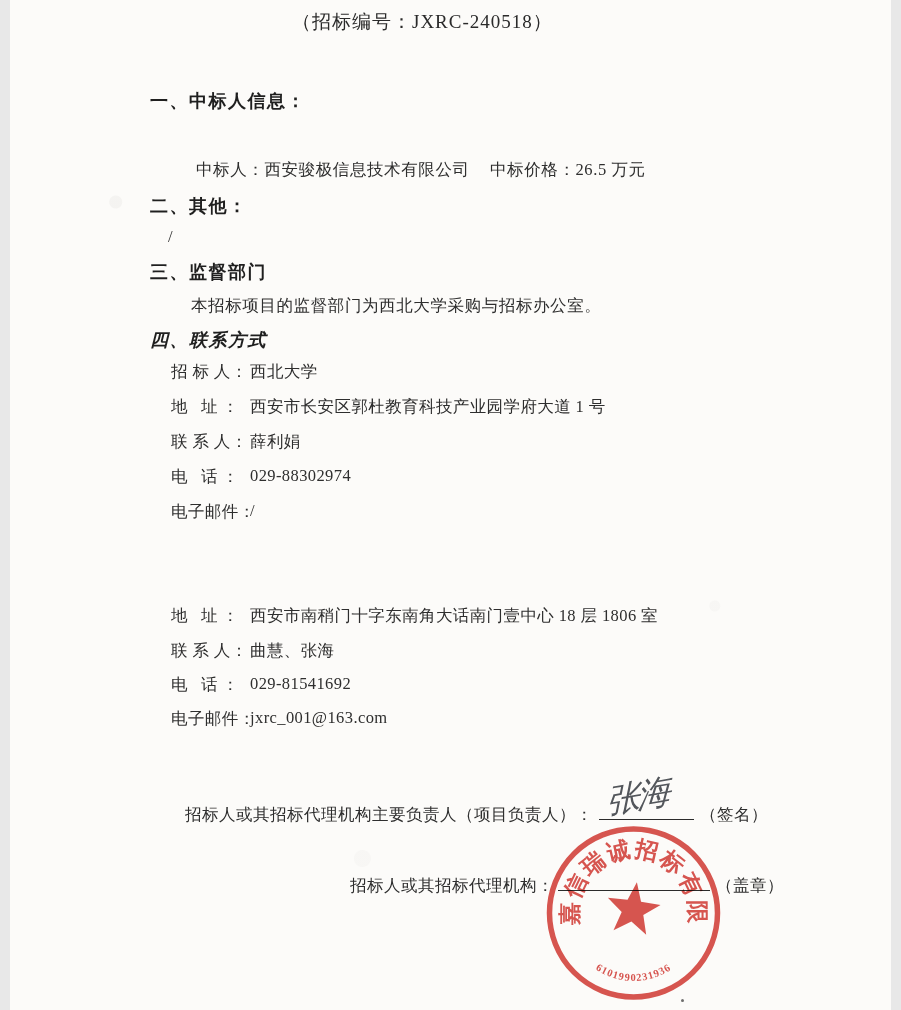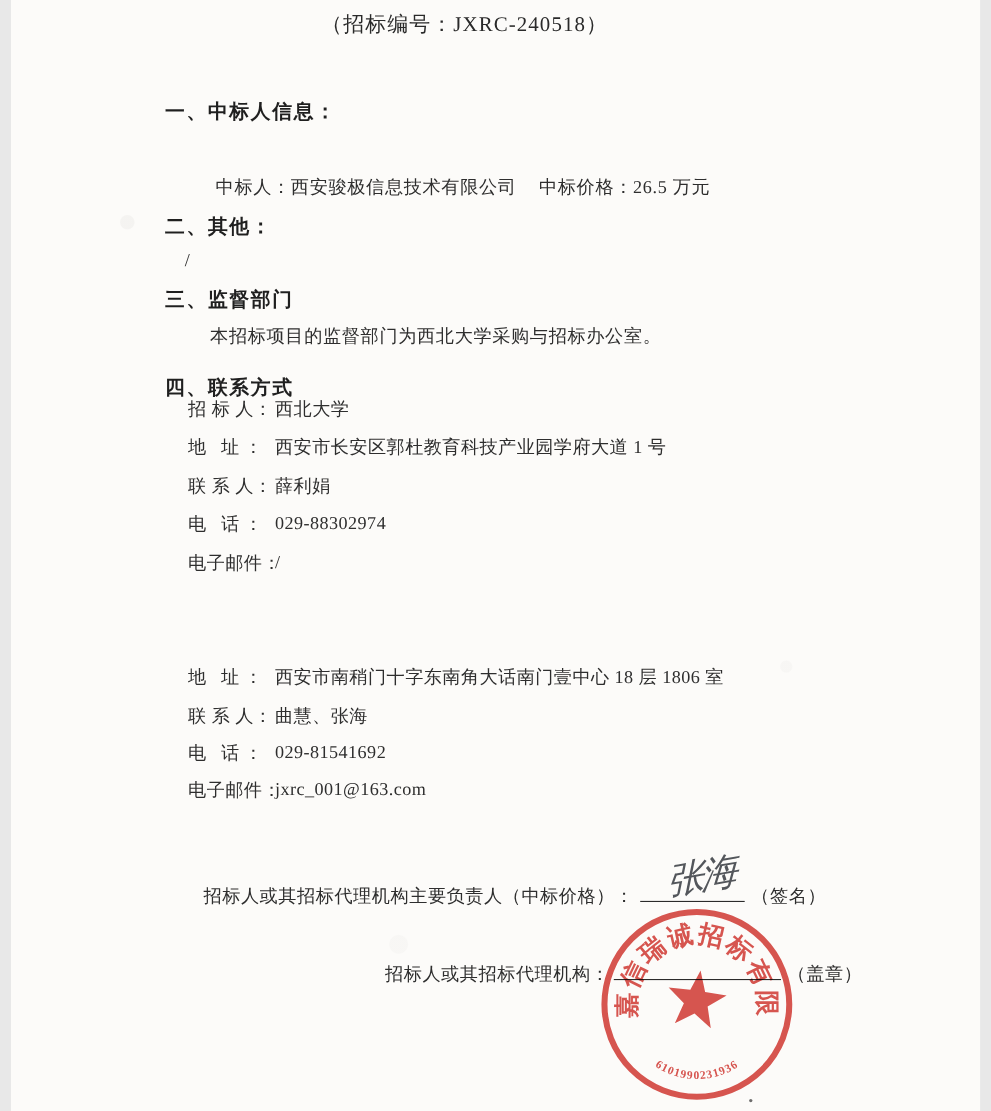--- a/index.html
+++ b/index.html
@@ -51,34 +51,34 @@
   <div class="abs sect" style="left:140px;top:89px;">一、中标人信息：</div>
   <div class="abs body-t" style="left:186px;top:159px;"><span>中标人：</span><span>西安骏极信息技术有限公司</span></div>
   <div class="abs body-t" style="left:480px;top:159px;"><span>中标价格：</span><span>26.5 万元</span></div>
 
   <div class="abs sect" style="left:140px;top:194px;">二、其他：</div>
   <div class="abs body-t" style="left:158px;top:227px;">/</div>
 
   <div class="abs sect" style="left:140px;top:260px;text-align:right;">三、监督部门</div>
   <div class="abs body-t" style="left:161px;top:295px;margin-left:20px;">本招标项目的监督部门为西北大学采购与招标办公室。</div>
 
-  <div class="abs sect" style="left:140px;top:340px;">四、联系方式</div>
+  <div class="abs sect" style="left:140px;top:328px;font-style:italic;">四、联系方式</div>
 
   <div class="crow" style="top:361px;"><span class="lbl">招 标 人：</span><span class="val">西北大学</span></div>
   <div class="crow" style="top:396px;"><span class="lbl">地 址：</span><span class="val">西安市长安区郭杜教育科技产业园学府大道 1 号</span></div>
   <div class="crow" style="top:431px;"><span class="lbl">联 系 人：</span><span class="val">薛利娟</span></div>
   <div class="crow" style="top:466px;"><span class="lbl">电 话：</span><span class="val">029-88302974</span></div>
   <div class="crow" style="top:501px;"><span class="lbl">电子邮件：</span><span class="val">/</span></div>
 
   <div class="crow" style="top:605px;"><span class="lbl">地 址：</span><span class="val">西安市南稍门十字东南角大话南门壹中心 18 层 1806 室</span></div>
   <div class="crow" style="top:640px;"><span class="lbl">联 系 人：</span><span class="val">曲慧、张海</span></div>
   <div class="crow" style="top:674px;"><span class="lbl">电 话：</span><span class="val">029-81541692</span></div>
   <div class="crow" style="top:708px;"><span class="lbl">电子邮件：</span><span class="val">jxrc_001@163.com</span></div>
 
-  <div class="signoff" style="left:175px;top:802px;z-index:1;"><span>招标人或其招标代理机构主要负责人（中标价格）：</span><span class="uline" style="width:95px;margin-left:6px;"></span><span style="margin-left:6px;">（签名）</span></div>
+  <div class="signoff" style="left:175px;top:802px;z-index:1;"><span>招标人或其招标代理机构主要负责人（项目负责人）：</span><span class="uline" style="width:95px;margin-left:6px;"></span><span style="margin-left:6px;">（签名）</span></div>
 
   <div class="signature">张海</div>
 
   <div class="signoff" style="left:340px;top:873px;z-index:1;"><span>招标人或其招标代理机构：</span><span class="uline" style="width:152px;margin-left:4px;"></span><span style="margin-left:6px;">（盖章）</span></div>
 
   <svg id="seal" viewBox="0 0 180 180">
     <defs>
       <path id="arcTop" d="M 36.9 107.2 A 56 56 0 1 1 142.1 107.2" fill="none"></path>
       <path id="arcBottom" d="M 30.6 122 A 68 68 0 0 0 148.4 122" fill="none"></path>
     </defs>

